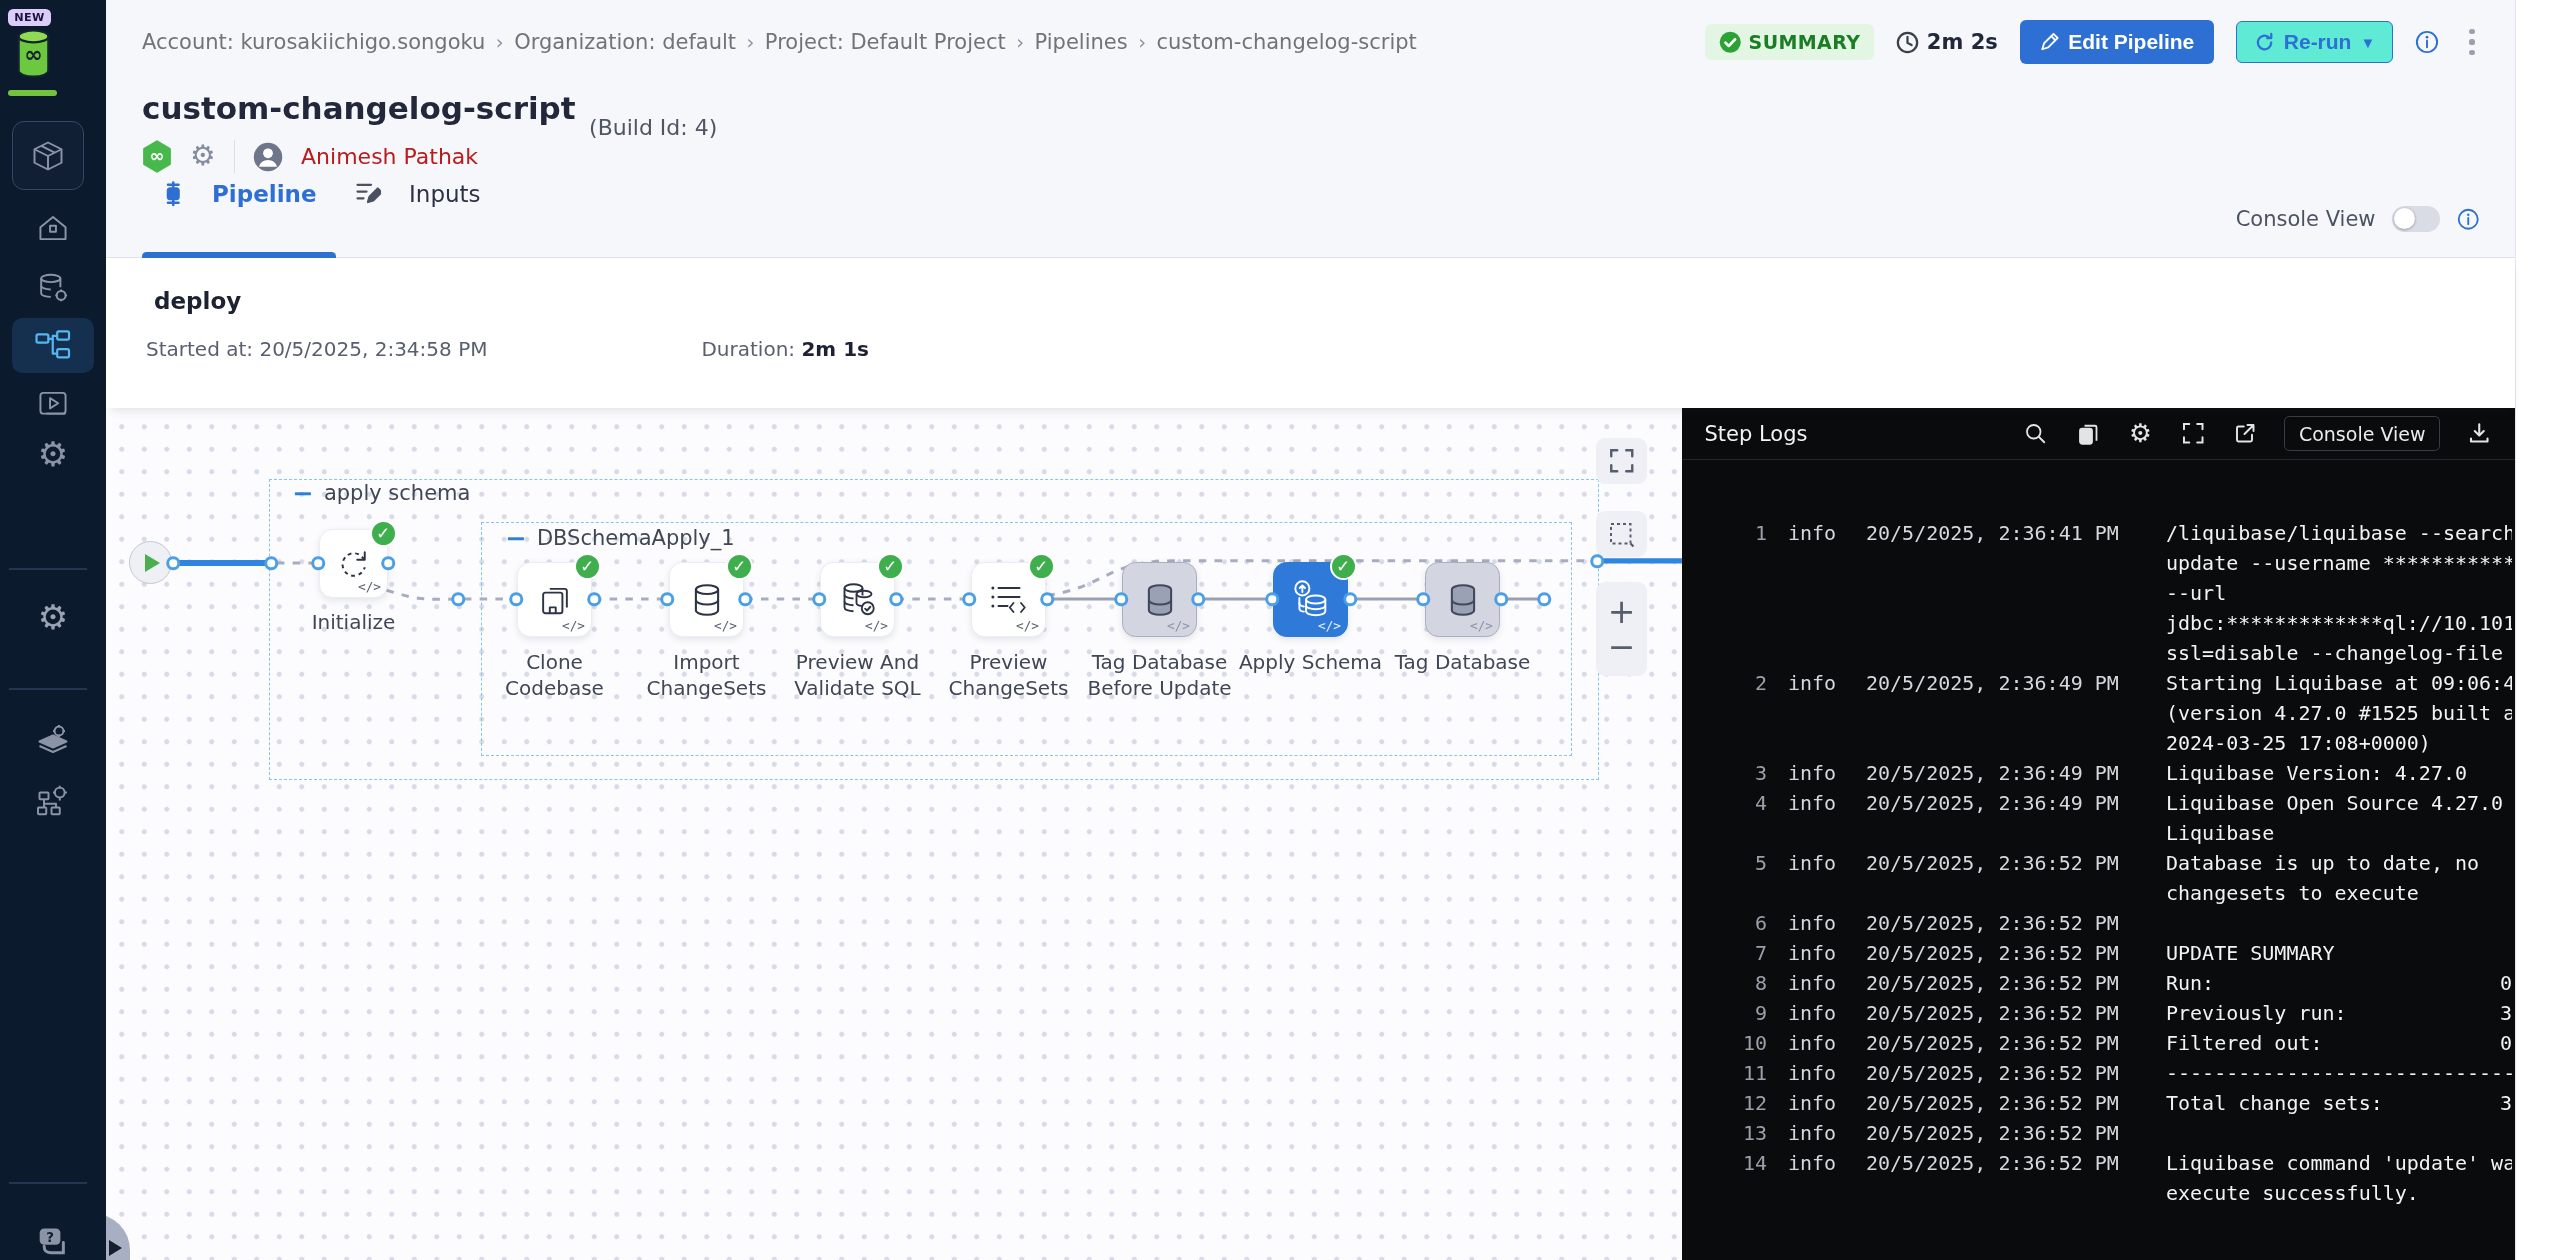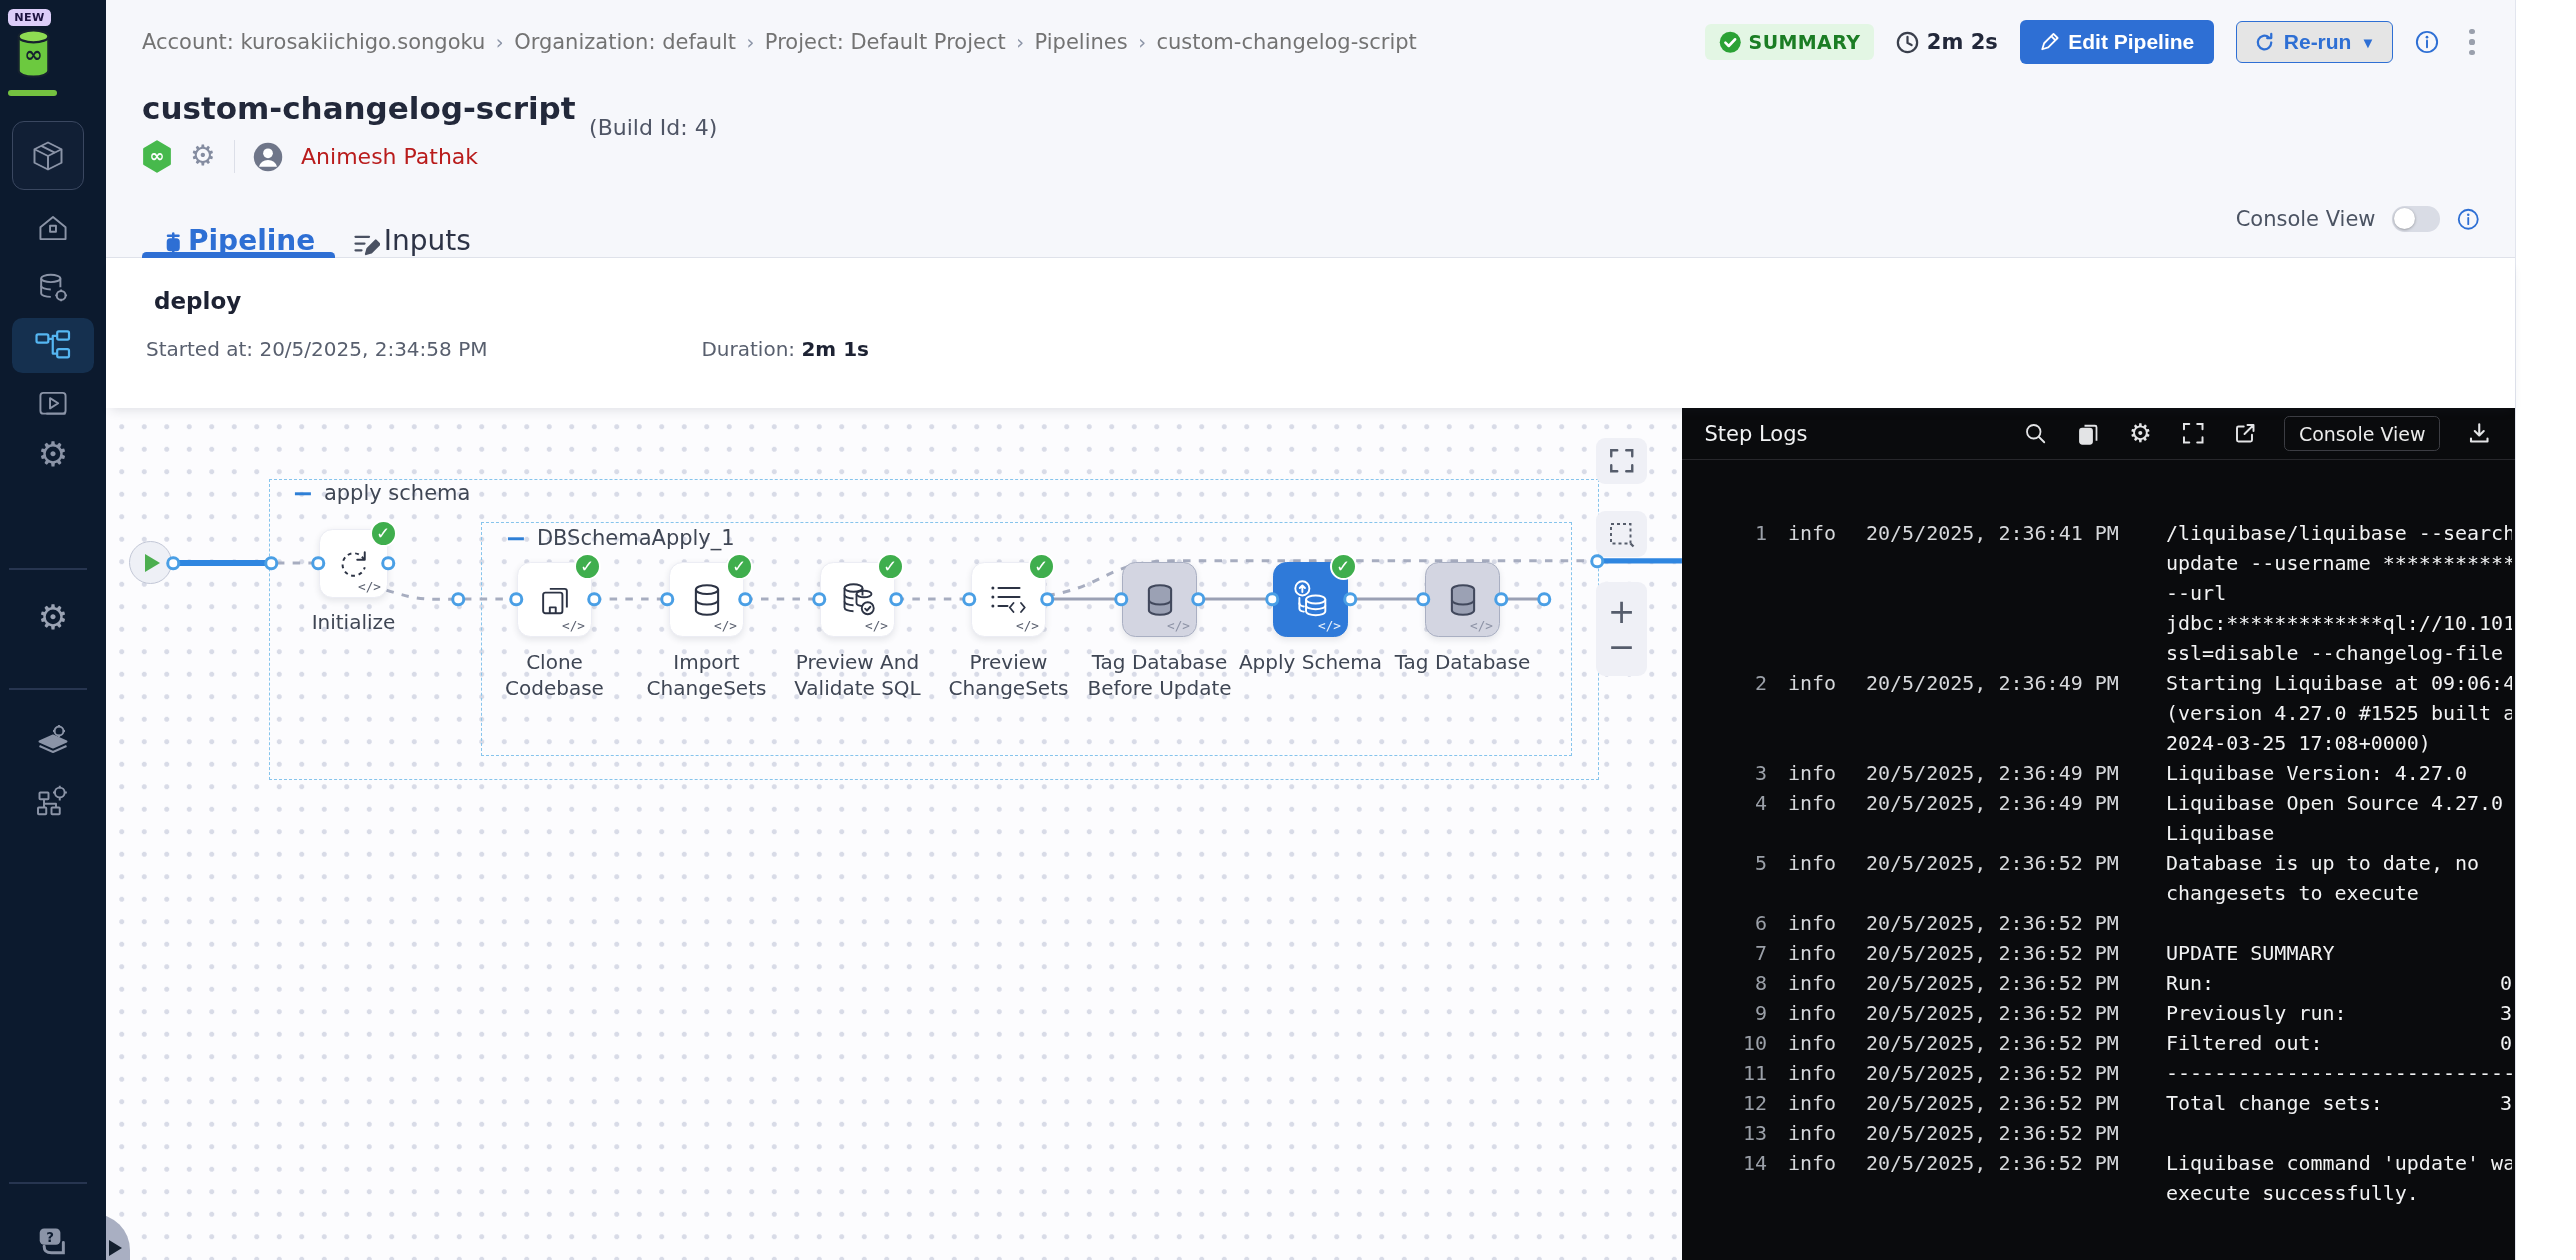--- a/index.html
+++ b/index.html
@@ -27,37 +27,37 @@
   .topbar { height:84px; display:flex; align-items:center; justify-content:space-between; padding:0 33px 0 36px; }
   .crumbs { display:flex; align-items:center; gap:10.5px; font-size:21px; }
   .crumbs a { color:#737373; text-decoration:none; cursor:pointer; }
   .crumb-sep { color:#8d96a8; font-size:19.5px; }
   .top-actions { display:flex; align-items:center; gap:22.5px; }
   .badge-success { display:flex; align-items:center; gap:7.5px; background:#e3f6e4; color:#1b7d24;
     font-weight:bold; font-size:19px; padding:6.7px 13.5px; border-radius:6px; letter-spacing:0.4px; }
   .elapsed { display:flex; align-items:center; gap:7.5px; color:#22283a; font-size:21px; font-weight:600; }
   .btn-primary { background:#2e6fd4; color:#fff; border:none; font-size:21px; font-weight:600;
     padding:9.7px 19.5px; border-radius:6px; display:flex; align-items:center; gap:9px; cursor:pointer; }
-  .btn-outline { background:#e5e5e5; color:#2e6fd4; border:1.5px solid #2e6fd4; font-size:21px; font-weight:600;
+  .btn-outline { background:#5eead4; color:#2e6fd4; border:1.5px solid #2e6fd4; font-size:21px; font-weight:600;
     padding:8.2px 16.5px; border-radius:6px; display:flex; align-items:center; gap:9px; cursor:pointer; }
   .caret { font-size:15px; }
   .kebab { display:flex; flex-direction:column; gap:5.2px; padding:4.5px 7.5px; cursor:pointer; }
   .kebab i { width:5.2px; height:5.2px; border-radius:50%; background:#9aa0ad; }
 
   .title-row { height:48px; display:flex; align-items:center; gap:13.5px; padding:0 36px; }
   .page-title { font-size:31px; font-weight:bold; color:#22283a; }
   .build-id { font-size:22px; color:#4f5565;margin-top:39px; }
 
   .meta-row { height:49px; display:flex; align-items:center; gap:18px; padding:0 36px; }
   .vdiv { width:1.5px; height:33px; background:#dcdfe8; }
   .author { font-size:22px; color:#b91c1c; }
 
   .tabs-bar { height:77px; display:flex; align-items:center; padding:0 36px; border-bottom:1.5px solid #dfe2ea; }
-  .tab { position:relative; height:100%; display:flex; align-items:flex-end; gap:4px; padding:0 19.5px;
-    font-size:28px; color:#2d3346; cursor:pointer; }
+  .tab { position:relative; height:100%; display:flex; align-items:flex-start; gap:28px; padding:0 19.5px;
+    font-size:23px; color:#2d3346; cursor:pointer; }
   .tab.active { color:#2e6fd4; font-weight:600; }
   .tab.active::after { content:""; position:absolute; left:0; right:0; bottom:-1.5px; height:6.7px;
     background:#2e6fd4; border-radius:4.5px 4.5px 0 0; }
   .tabs-right { margin-left:auto; display:flex; align-items:center; gap:16.5px; }
   .cv-label { font-size:21px; color:#4b5362; }
   .toggle { width:48px; height:25.5px; background:#d9dce5; border-radius:12.7px; position:relative; cursor:pointer; }
   .toggle .knob { position:absolute; left:2.2px; top:2.2px; width:21px; height:21px; background:#fff;
     border-radius:50%; box-shadow:0 0.7px 3px rgba(0,0,0,.35); }
 
   .stage-band { height:150px; background:#fff; padding:30px 40px;

